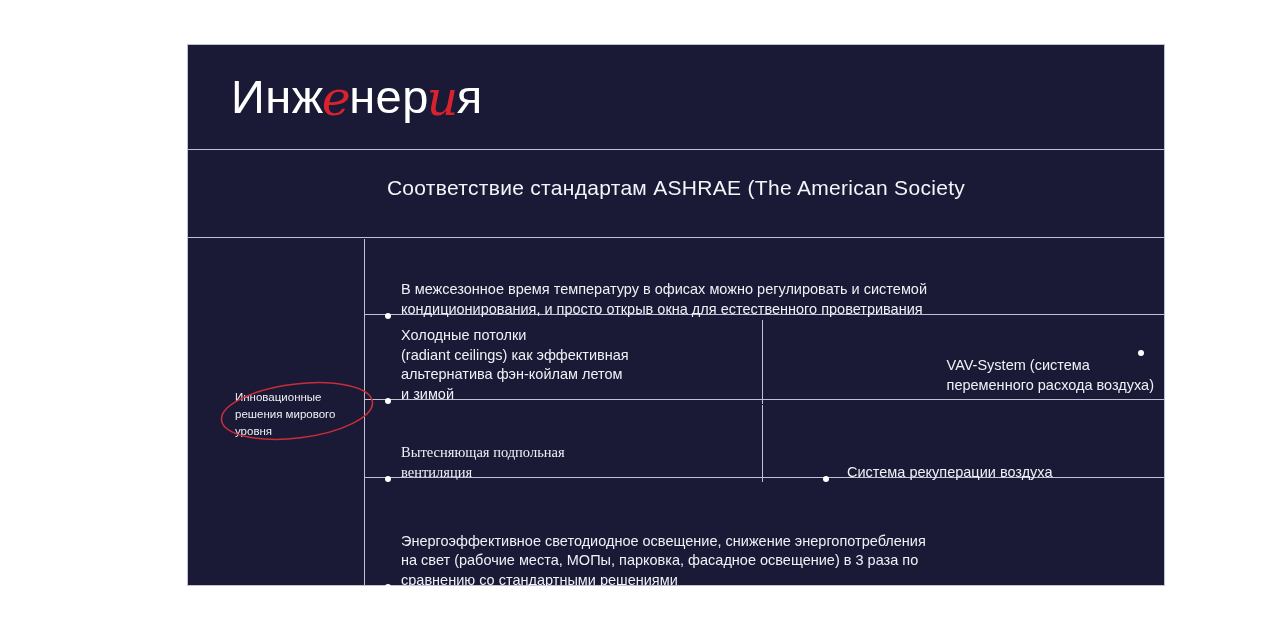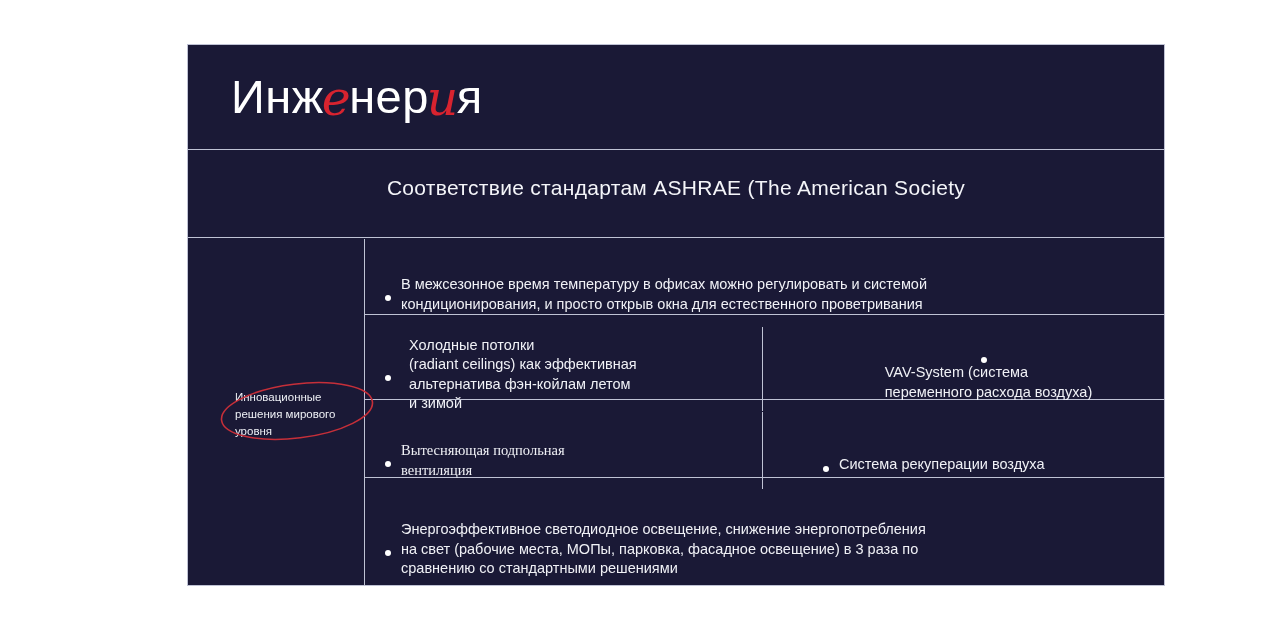--- a/index.html
+++ b/index.html
@@ -47,38 +47,38 @@
   }
   .ellipse-svg { position: absolute; left: 28px; top: 138px; overflow: visible; z-index: 2; }
   .rows { position: absolute; left: 177px; top: 0; width: 799px; height: 100%; }
   .row { position: absolute; left: 0; width: 100%; box-sizing: border-box; }
   .row.bordered { border-bottom: 1px solid #bfc2d4; }
   .row-1 { top: 0; height: 76px; }
   .row-2 { top: 76px; height: 85px; }
   .row-3 { top: 161px; height: 78px; }
   .row-4 { top: 239px; height: 107px; }
   .cell {
-    position: absolute; top: 12px; height: 100%; box-sizing: border-box;
-    display: flex; align-items: center;
+    position: absolute; top: 5px; height: 100%; box-sizing: border-box;
+    display: flex; align-items: flex-end;
   }
   .cell-full { left: 0; width: 100%; }
   .cell-left { left: 0; width: 398px; border-right: 1px solid #bfc2d4; }
   .cell-right { left: 398px; width: 401px; }
   .cell-text {
     font-size: 14.5px; line-height: 19.5px; color: #f0f1f6; white-space: pre-line;
   }
   .bullet {
     flex: none; width: 6px; height: 6px; border-radius: 50%;
     background: #ffffff; margin: 7px 10px 0 0;
   }
   .pad-top-list    { padding: 12px 24px 0 20px; }
-  .pad-radiant     { padding: 11px 10px 0 20px; gap: 8px; }
+  .pad-radiant     { padding: 11px 10px 0 20px; }
   .pad-vav         { padding: 23px 10px 0 60px; flex-direction: column; }
   .pad-displace    { padding: 20px 10px 0 20px; font-family: Liberation Serif, serif; }
-  .pad-recup       { padding: 29px 10px 0 60px; }
+  .pad-recup       { padding: 29px 10px 0 60px; gap: 8px; }
   .pad-led         { padding: 12px 24px 0 20px; }
 </style>
 </head>
 <body>
 
 <div class="canvas">
   <div class="slide">
 
     <div class="band-title">
       <div class="logo"><span>Инж</span><span class="script">е</span><span>нер</span><span class="script">и</span><span>я</span></div>

